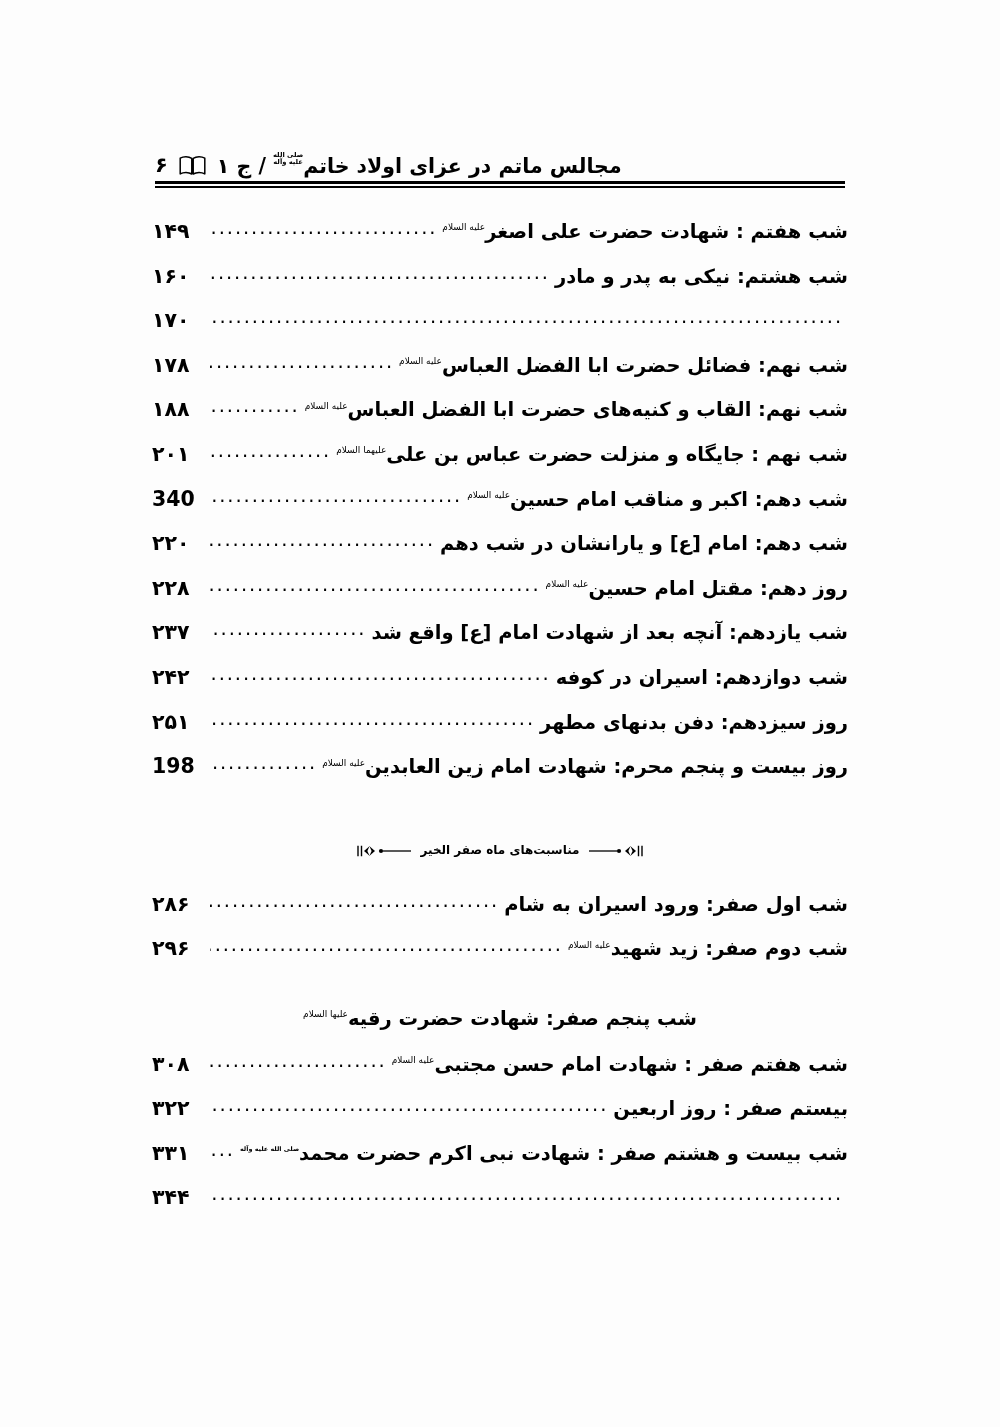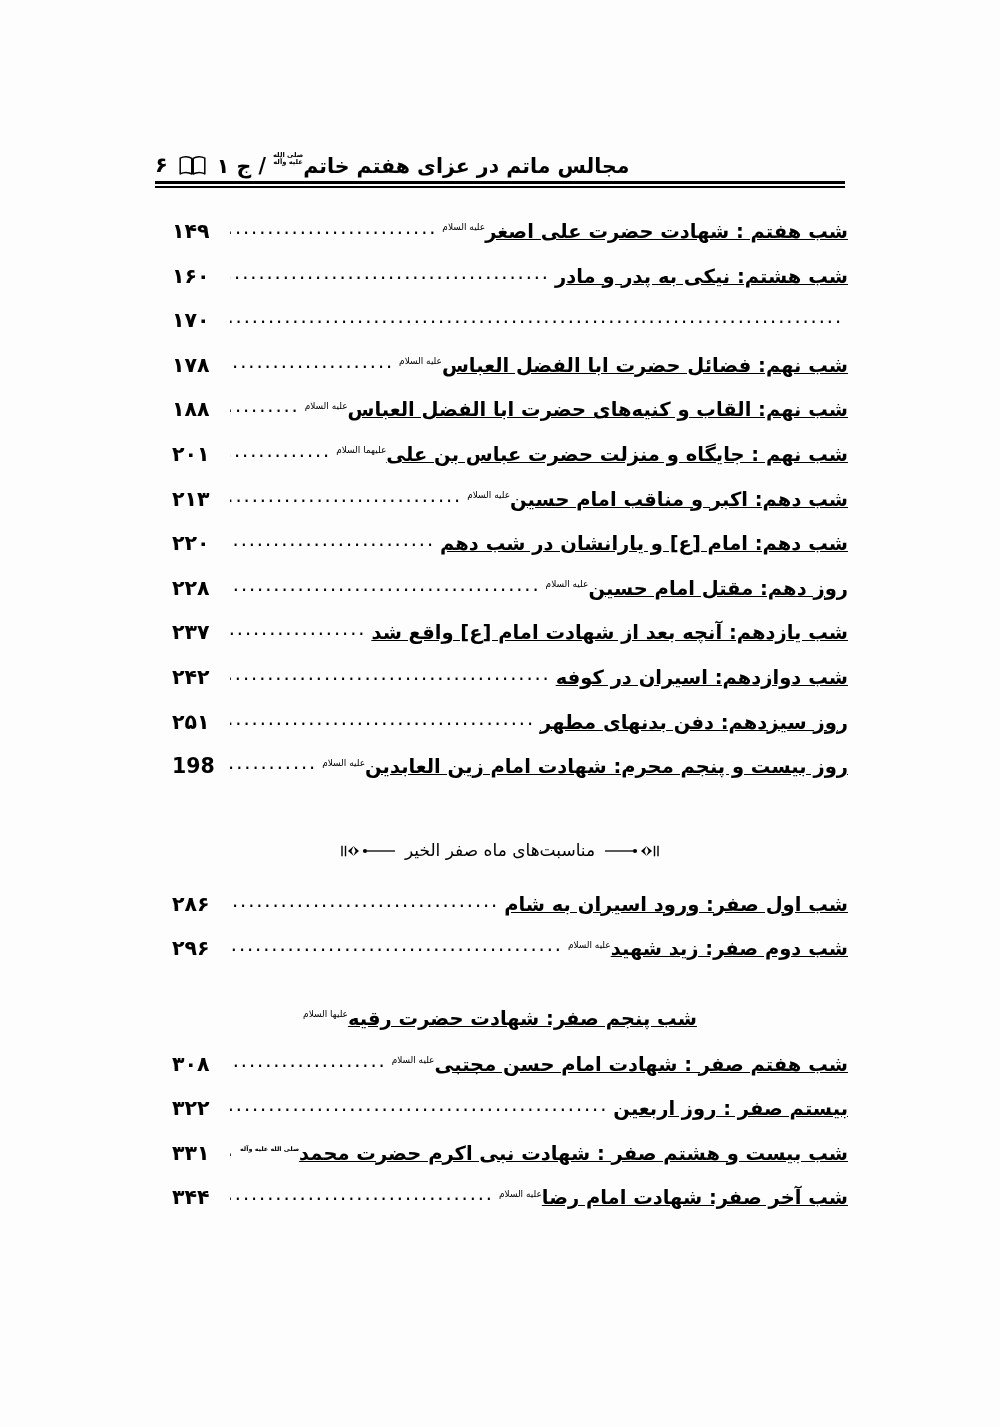--- a/index.html
+++ b/index.html
@@ -112,21 +112,20 @@
     white-space: nowrap;
     overflow: hidden;
   }
   .entry-label {
     flex: none;
     font-weight: 400;
     letter-spacing: 0;
   }
   .entry-label b {
     font-weight: 700;
-    text-decoration: underline;
   }
   .leader {
     flex: 1 1 auto;
     min-width: 4px;
     overflow: hidden;
     margin: 0 5px 0 6px;
     position: relative;
     top: -4px;
     height: 1em;
   }
@@ -139,38 +138,37 @@
     white-space: nowrap;
   }
   .entry-page {
     flex: none;
     font-size: 20.5px;
     font-weight: 700;
     direction: ltr;
     text-align: left;
     min-width: 52px;
     letter-spacing: 0;
-    margin-left: 20px;
   }
   .toc-entry.no-page { justify-content: center; margin-top: 26px; }
 
   
   .section-heading {
     display: flex;
     align-items: center;
     justify-content: center;
     gap: 10px;
     height: 56px;
     margin-top: 23px;
     margin-bottom: 14px;
     direction: rtl;
   }
   .section-heading .title {
-    font-size: 17px;
-    font-weight: 400;
+    font-size: 12px;
+    font-weight: 700;
     white-space: nowrap;
     letter-spacing: 0;
   }
   .ornament {
     display: inline-block;
     width: 56px;
     height: 14px;
     flex: none;
   }
   .ornament.flip { transform: scaleX(-1); }
@@ -184,21 +182,21 @@
     <span class="header-pageno">۶</span>
 
     <span class="book-icon">
       <svg viewBox="0 0 27 21" width="27" height="21" aria-hidden="true">
         <path d="M1.2 3.2 C4.5 1.2 9.5 1.2 12.8 3.4 L12.8 19.0 C9.5 16.9 4.5 16.9 1.2 18.9 Z" fill="#fff" stroke="#000" stroke-width="1.5" stroke-linejoin="round"></path>
         <path d="M25.8 3.2 C22.5 1.2 17.5 1.2 14.2 3.4 L14.2 19.0 C17.5 16.9 22.5 16.9 25.8 18.9 Z" fill="#fff" stroke="#000" stroke-width="1.5" stroke-linejoin="round"></path>
         <line x1="13.5" y1="3.6" x2="13.5" y2="19.1" stroke="#000" stroke-width="1.2"></line>
       </svg>
     </span>
 
-    <span class="header-title"><span>مجالس ماتم در عزای هفتم خاتم</span><span class="hon-stack"><span>صلی الله</span><span>علیه وآله</span></span> <span>/ ج ۱</span></span>
+    <span class="header-title"><span>مجالس ماتم در عزای اولاد خاتم</span><span class="hon-stack"><span>صلی الله</span><span>علیه وآله</span></span> <span>/ ج ۱</span></span>
   </div>
 
   <div class="header-rule">
     <div class="thick"></div>
     <div class="thin"></div>
   </div>
 
   <div class="toc">
 
     <div class="toc-entry">
@@ -232,21 +230,21 @@
 
     <div class="toc-entry">
       <span class="entry-label"><b>شب نهم : جایگاه و منزلت حضرت عباس بن علی</b><span class="hon-sm">علیهما السلام</span></span>
       <span class="leader"></span>
       <span class="entry-page">۲۰۱</span>
     </div>
 
     <div class="toc-entry">
       <span class="entry-label"><b>شب دهم: اکبر و مناقب امام حسین</b><span class="hon-sm">علیه السلام</span></span>
       <span class="leader"></span>
-      <span class="entry-page">۲۱۳</span>
+      <span class="entry-page">340</span>
     </div>
 
     <div class="toc-entry">
       <span class="entry-label"><b>شب دهم: امام [ع] و یارانشان در شب دهم</b><span class="hon-sm"></span></span>
       <span class="leader"></span>
       <span class="entry-page">۲۲۰</span>
     </div>
 
     <div class="toc-entry">
       <span class="entry-label"><b>روز دهم: مقتل امام حسین</b><span class="hon-sm">علیه السلام</span></span>
@@ -329,19 +327,18 @@
       <span class="entry-page">۳۲۲</span>
     </div>
 
     <div class="toc-entry">
       <span class="entry-label"><b>شب بیست و هشتم صفر : شهادت نبی اکرم حضرت محمد</b><span class="hon-stack">صلی الله علیه وآله</span></span>
       <span class="leader"></span>
       <span class="entry-page">۳۳۱</span>
     </div>
 
     <div class="toc-entry">
-      <span class="entry-label"><b>شب آخر صفر: شهادت امام رضا</b><span class="hon-sm">علیه السلام</span></span>
       <span class="leader"></span>
       <span class="entry-page">۳۴۴</span>
     </div>
 
   </div>
 </div>
 
 </body></html>

